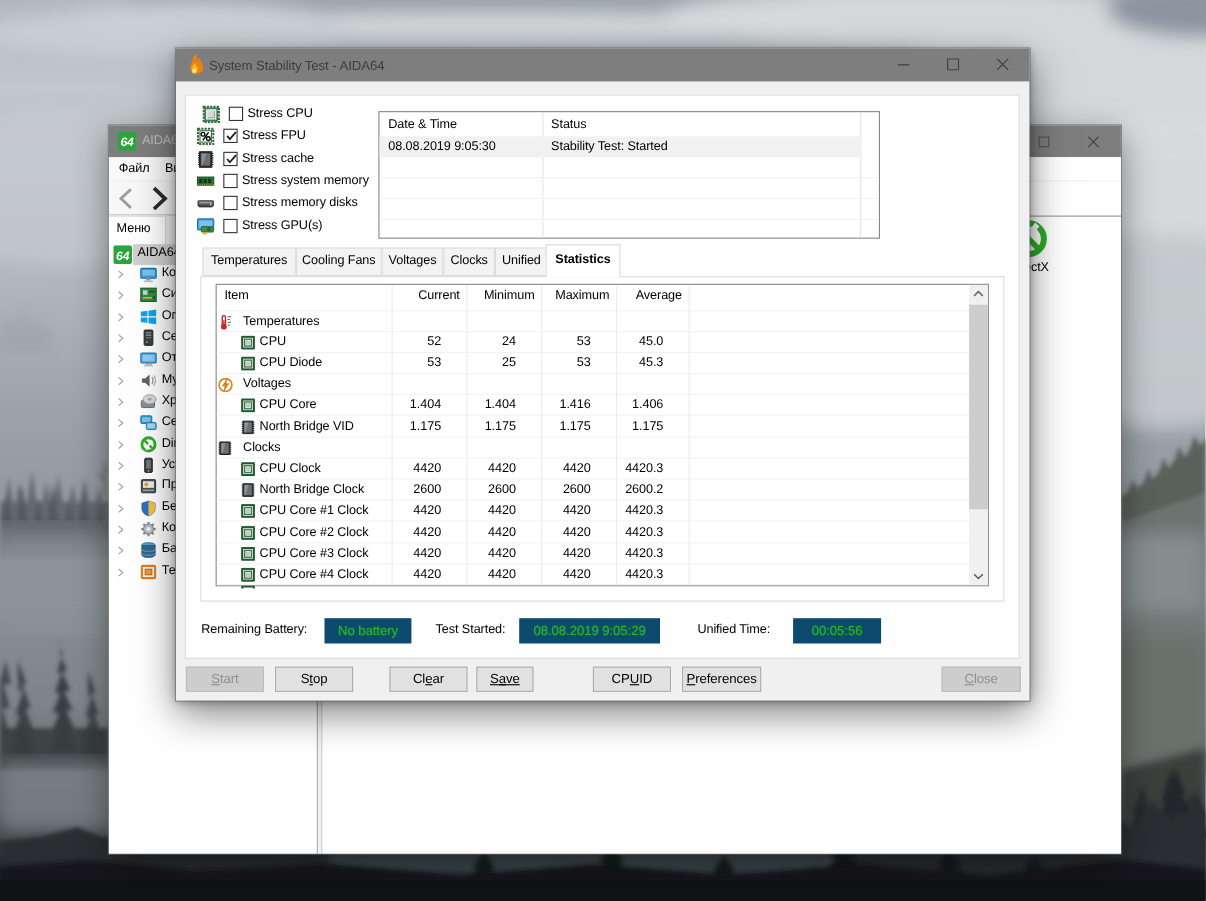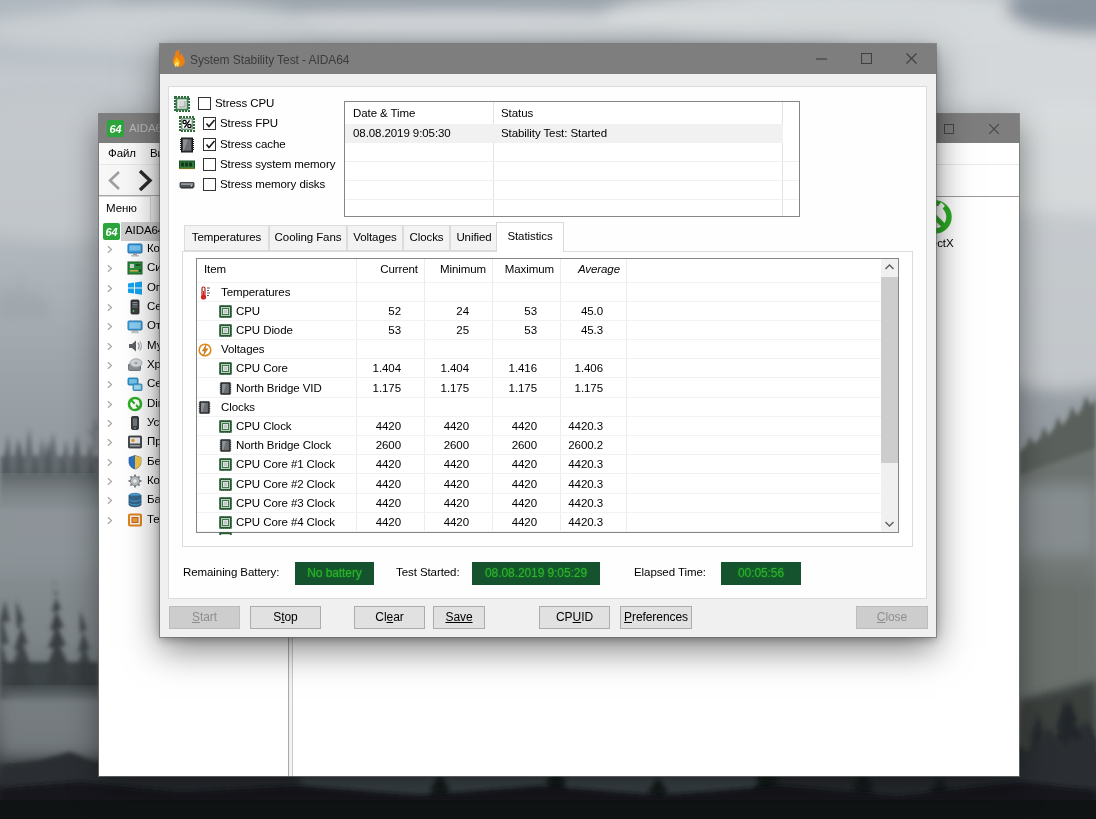--- a/index.html
+++ b/index.html
@@ -37,21 +37,21 @@
   .tab { position:absolute; top:181px; height:26px; background:#f3f3f3; border:1px solid #dcdcdc; }
   .tab span { position:absolute; top:5px; width:100%; text-align:center; }
   #tabactive { position:absolute; top:178px; height:30px; background:#fff; border:1px solid #d9d9d9; border-bottom:0; z-index:3;}
   #tabpane { position:absolute; left:22px; top:207px; width:731px; height:296px; background:#fff; border:1px solid #dcdcdc; }
   
   #stable { position:absolute; left:36px; top:214px; width:703px; height:275px; background:#fff; border:1px solid #82878c; }
   .srow { position:absolute; left:0; width:684px; height:19px; border-bottom:1px solid #f2f2f2; }
   .num { position:absolute; top:3px; text-align:right; }
   .colsep { position:absolute; top:0; width:1px; height:273px; background:#ececec; }
   
-  .lcd { position:absolute; top:518px; height:23px; background:#14532d; color:#2cb42c; text-shadow:0 0 2px rgba(30,160,30,0.8); text-align:center; line-height:23px; font-size:12px; }
+  .lcd { position:absolute; top:518px; height:23px; background:#0c4a6e; color:#2cb42c; text-shadow:0 0 2px rgba(30,160,30,0.8); text-align:center; line-height:23px; font-size:12px; }
   .blabel { position:absolute; top:522px; color:#000; }
   
   .btn { position:absolute; top:562px; height:23px; background:#e1e1e1; border:1px solid #adadad; text-align:center; line-height:21px; font-size:12px; }
   .btn.dis { background:#cdcdcd; border-color:#bcbcbc; color:#8f8f8f; }
   u { text-decoration:underline; }
 </style>
 </head>
 <body>
 <div id="wallpaper" class="abs" style="left:0;top:0;width:1096px;height:819px;">
 <svg width="1096" height="819" viewBox="0 0 1096 819">
@@ -405,21 +405,21 @@
         <path d="M0 1 L11 1" stroke="#404040" stroke-width="1.2"></path>
       </svg>
     <svg class="abs" style="left:701px;top:9px" width="11" height="11" viewBox="0 0 11 11">
         <rect x="0.5" y="0.5" width="10" height="10" fill="none" stroke="#404040" stroke-width="1.1"></rect>
       </svg>
     <svg class="abs" style="left:746px;top:9px" width="11" height="11" viewBox="0 0 11 11">
         <path d="M0.5 0.5 L10.5 10.5 M10.5 0.5 L0.5 10.5" stroke="#404040" stroke-width="1.2"></path>
       </svg>
   </div>
   <div id="fgpanel"></div>
-  <div class="cbrow" style="left:14px;top:52px;width:220px;text-align:center;">
+  <div class="cbrow" style="left:24px;top:52px;width:220px;text-align:center;">
     <svg class="cicon" width="16" height="16" viewBox="0 0 16 16">
         <rect x="1" y="1" width="14" height="14" fill="#ecefec" stroke="#2e6b3e" stroke-width="2" stroke-dasharray="2 1"></rect>
         <rect x="2.5" y="2.5" width="11" height="11" fill="none" stroke="#3e7d4e" stroke-width="1.6"></rect>
         <rect x="4.5" y="4.5" width="7" height="7" fill="#d7dbd7"></rect>
         <path d="M11.5 5 L11.5 11.5 L5 11.5 L5 10.5 L10.5 10.5 L10.5 5 Z" fill="#9aa29c"></path>
       </svg>
     <div class="cbox"></div>
     <span class="clabel">Stress CPU</span>
   </div>
   <div class="cbrow" style="left:19px;top:72px;width:220px;">
@@ -469,20 +469,31 @@
   </div>
   <div class="cbrow" style="left:19px;top:133px;width:220px;">
     <svg class="cicon" width="16" height="16" viewBox="0 0 16 16">
         <rect x="1" y="5.5" width="14" height="5" rx="0.5" fill="#505458" stroke="#2e3134" stroke-width="0.8"></rect>
         <rect x="2" y="6.3" width="12" height="1.6" fill="#9ba1a5"></rect>
         <circle cx="12.5" cy="8.8" r="0.8" fill="#d8dcde"></circle>
         <rect x="2" y="10.5" width="12" height="1" fill="#26282a"></rect>
       </svg>
     <div class="cbox"></div>
     <span class="clabel">Stress memory disks</span>
+  </div>
+  <div class="cbrow" style="left:19px;top:154px;width:220px;">
+    <svg class="cicon" width="16" height="16" viewBox="0 0 16 16">
+        <rect x="0.5" y="1" width="15" height="10" rx="1" fill="#3c9ce0" stroke="#2673ab" stroke-width="1"></rect>
+        <rect x="2" y="2.5" width="12" height="7" fill="#7cc3ec"></rect>
+        <rect x="4" y="8" width="11" height="5" rx="0.8" fill="#3d8c49" stroke="#26612f" stroke-width="0.8"></rect>
+        <circle cx="11" cy="10.5" r="1.8" fill="#2a6433"></circle>
+        <rect x="5" y="13" width="4" height="2" fill="#e3a93c"></rect>
+      </svg>
+    <div class="cbox"></div>
+    <span class="clabel">Stress GPU(s)</span>
   </div>
   <div id="evlist">
     <span class="abs" style="left:8px;top:5px;">Date &amp; Time</span>
     <span class="abs" style="left:156px;top:5px;">Status</span>
     <div class="abs" style="left:148px;top:0;width:1px;height:114px;background:#e3e3e3;"></div>
     <div class="abs" style="left:437px;top:0;width:1px;height:114px;background:#e3e3e3;"></div>
     <div class="abs" style="left:0;top:22px;width:438px;height:19px;background:#f1f1f1;"></div>
     <span class="abs" style="left:8px;top:25px;">08.08.2019 9:05:30</span>
     <span class="abs" style="left:156px;top:25px;">Stability Test: Started</span>
     <div class="abs" style="left:0;top:41px;width:454px;height:19px;border-bottom:1px solid #f0f0f0;"></div>
@@ -498,29 +509,29 @@
   <div class="tab" style="left:187px;width:56px;">
       <span>Voltages</span>
     </div>
   <div class="tab" style="left:243px;width:47px;">
       <span>Clocks</span>
     </div>
   <div class="tab" style="left:290px;width:48px;">
       <span>Unified</span>
     </div>
   <div id="tabactive" style="left:336px;width:68px;">
-      <span class="abs" style="top:7px;width:100%;text-align:center;">Statistics</span>
+      <span class="abs" style="top:7px;width:100%;text-align:center;font-weight:bold;">Statistics</span>
     </div>
   <div id="tabpane"></div>
   <div id="stable">
     <span class="abs" style="left:7px;top:4px;">Item</span>
       <span class="num" style="top:4px;right:480px;width:60px;">Current</span>
       <span class="num" style="top:4px;right:412px;width:60px;">Minimum</span>
       <span class="num" style="top:4px;right:344px;width:62px;">Maximum</span>
-      <span class="num" style="top:4px;right:278px;width:60px;font-style:italic;">Average</span>
+      <span class="num" style="top:4px;right:278px;width:60px;">Average</span>
     <div class="abs" style="left:0;top:23px;width:701px;height:0;border-top:1px solid #f2f2f2;"></div>
     <div class="colsep" style="left:159px;"></div>
     <div class="colsep" style="left:227px;"></div>
     <div class="colsep" style="left:295px;"></div>
     <div class="colsep" style="left:363px;"></div>
     <div class="colsep" style="left:429px;"></div>
     <div class="srow" style="top:24px;">
         <svg class="abs" style="left:2px;top:3px" width="12" height="14" viewBox="0 0 12 14">
           <rect x="3" y="1" width="3" height="9" rx="1.5" fill="#fff" stroke="#b02020" stroke-width="1.2"></rect>
           <circle cx="4.5" cy="11" r="2.6" fill="#d42222"></circle>
@@ -736,21 +747,21 @@
       <div class="abs" style="left:0;top:18px;width:17px;height:186px;background:#cdcdcd;"></div>
       <svg class="abs" style="left:4px;top:262px" width="9" height="6" viewBox="0 0 9 6">
           <path d="M0.5 1 L4.5 5 L8.5 1" fill="none" stroke="#5a5a5a" stroke-width="1.3"></path>
         </svg>
     </div>
   </div>
   <span class="blabel" style="left:23px;">Remaining Battery:</span>
   <div class="lcd" style="left:135px;width:79px;">No battery</div>
   <span class="blabel" style="left:236px;">Test Started:</span>
   <div class="lcd" style="left:312px;width:128px;">08.08.2019 9:05:29</div>
-  <span class="blabel" style="left:474px;">Elapsed Time:</span>
+  <span class="blabel" style="left:474px;">Unified Time:</span>
   <div class="lcd" style="left:561px;width:80px;">00:05:56</div>
   <div class="btn dis" style="left:9px;width:71px;"><u>S</u>tart</div>
   <div class="btn" style="left:90px;width:71px;">S<u>t</u>op</div>
   <div class="btn" style="left:194px;width:71px;">Cl<u>e</u>ar</div>
   <div class="btn" style="left:273px;width:52px;text-decoration:underline;">S<u>a</u>ve</div>
   <div class="btn" style="left:379px;width:71px;">CP<u>U</u>ID</div>
   <div class="btn" style="left:460px;width:72px;"><u>P</u>references</div>
   <div class="btn dis" style="left:696px;width:72px;"><u>C</u>lose</div>
 </div>
 

